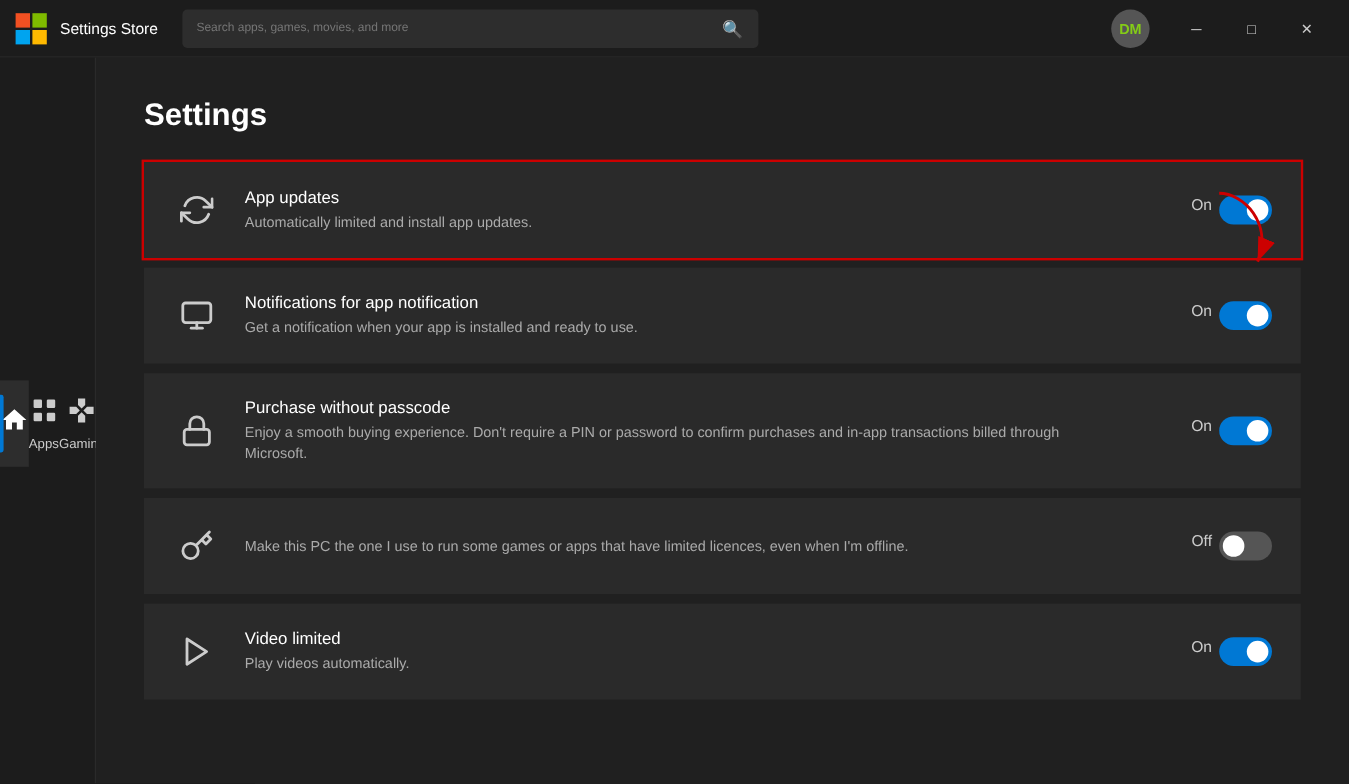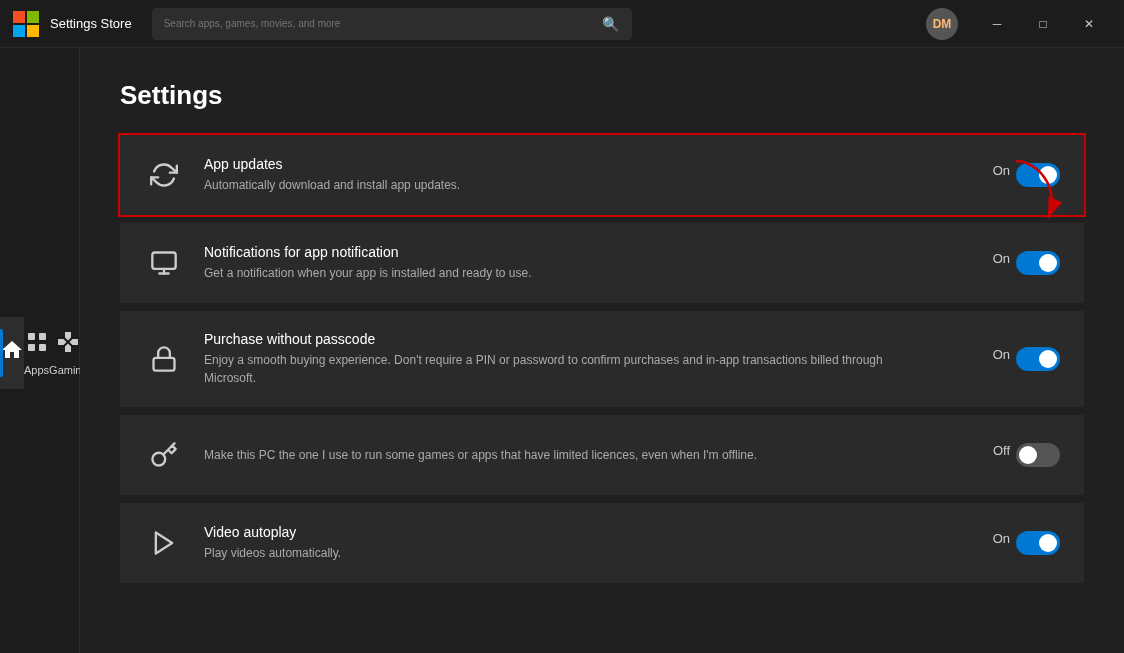--- a/index.html
+++ b/index.html
@@ -60,21 +60,21 @@
     .avatar {
       width: 32px;
       height: 32px;
       border-radius: 50%;
       background: #555;
       display: flex;
       align-items: center;
       justify-content: center;
       font-size: 12px;
       font-weight: 600;
-      color: #fdba74;
+      color: #84cc16;
       margin-left: 16px;
     }
     .window-controls {
       display: flex;
       align-items: center;
       margin-left: 16px;
       gap: 0;
     }
     .win-btn {
       width: 46px;
@@ -315,21 +315,21 @@
     <div class="settings-row highlighted">
       <div class="row-icon">
         <svg viewBox="0 0 24 24" fill="none" stroke="#ccc" stroke-width="2" stroke-linecap="round" stroke-linejoin="round">
           <polyline points="23 4 23 10 17 10"></polyline>
           <polyline points="1 20 1 14 7 14"></polyline>
           <path d="M3.51 9a9 9 0 0114.85-3.36L23 10M1 14l4.64 4.36A9 9 0 0020.49 15"></path>
         </svg>
       </div>
       <div class="row-text">
         <div class="row-title">App updates</div>
-        <div class="row-desc">Automatically download and install app updates.</div>
+        <div class="row-desc">Automatically limited and install app updates.</div>
       </div>
       <div class="row-control">
         <span class="row-status">On</span>
         <div class="toggle on">
           <div class="toggle-thumb"></div>
         </div>
       </div>
     </div>
 
     <div class="settings-row">
@@ -388,21 +388,21 @@
       </div>
     </div>
 
     <div class="settings-row">
       <div class="row-icon">
         <svg viewBox="0 0 24 24" fill="none" stroke="#ccc" stroke-width="2" stroke-linecap="round" stroke-linejoin="round" width="28" height="28">
           <polygon points="5 3 19 12 5 21 5 3"></polygon>
         </svg>
       </div>
       <div class="row-text">
-        <div class="row-title">Video autoplay</div>
+        <div class="row-title">Video limited</div>
         <div class="row-desc">Play videos automatically.</div>
       </div>
       <div class="row-control">
         <span class="row-status">On</span>
         <div class="toggle on">
           <div class="toggle-thumb"></div>
         </div>
       </div>
     </div>
 

